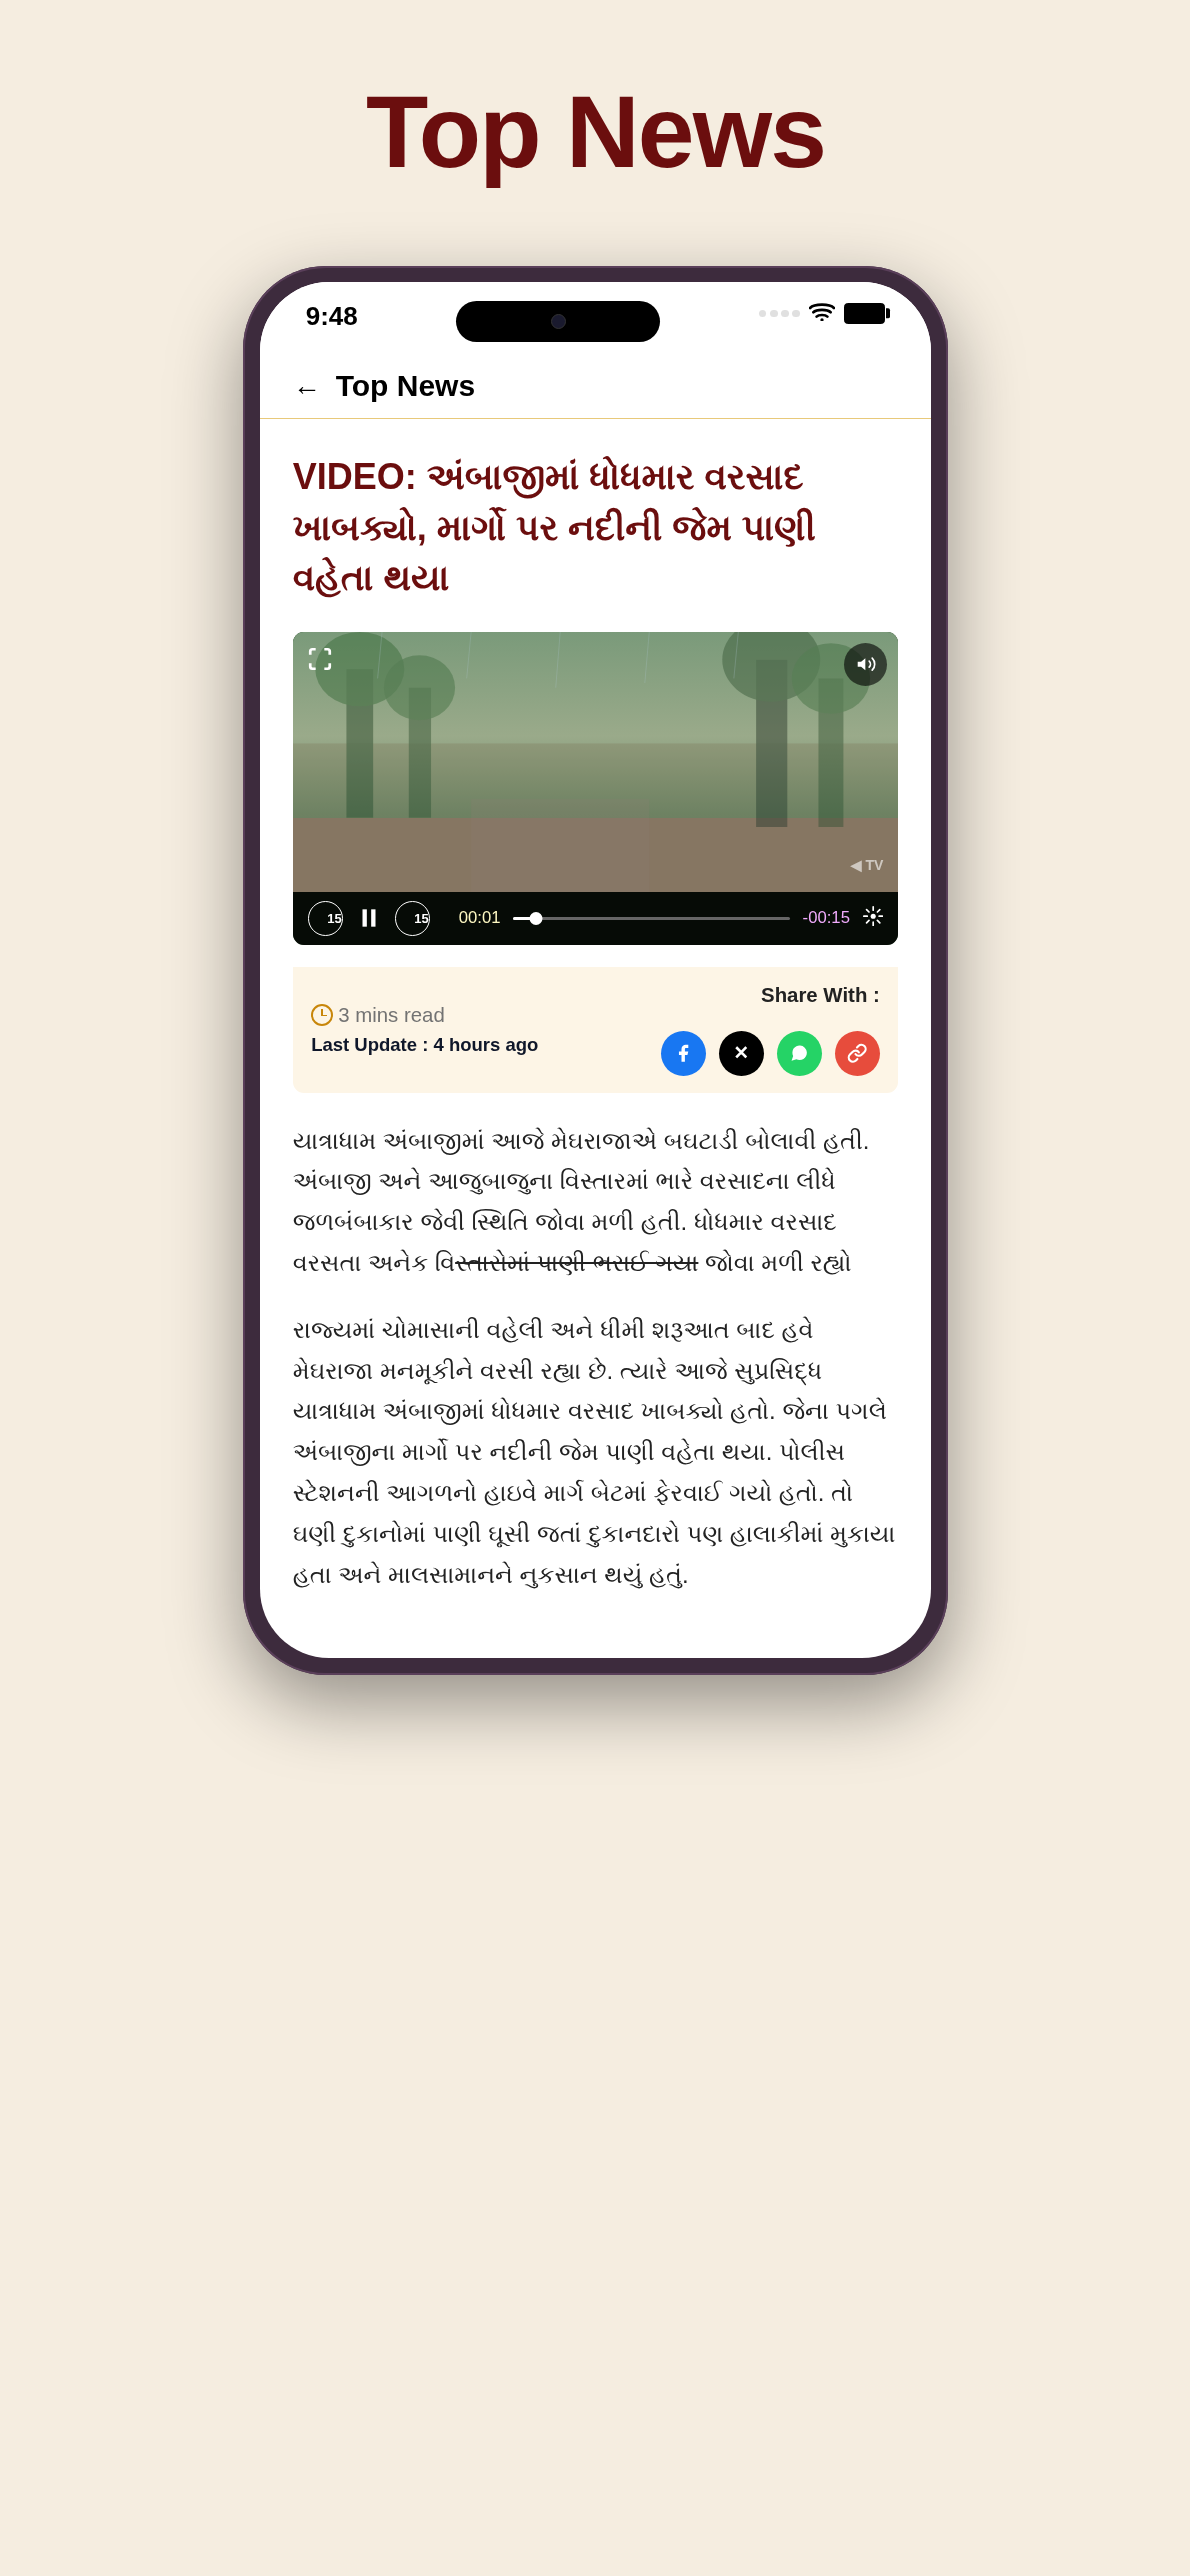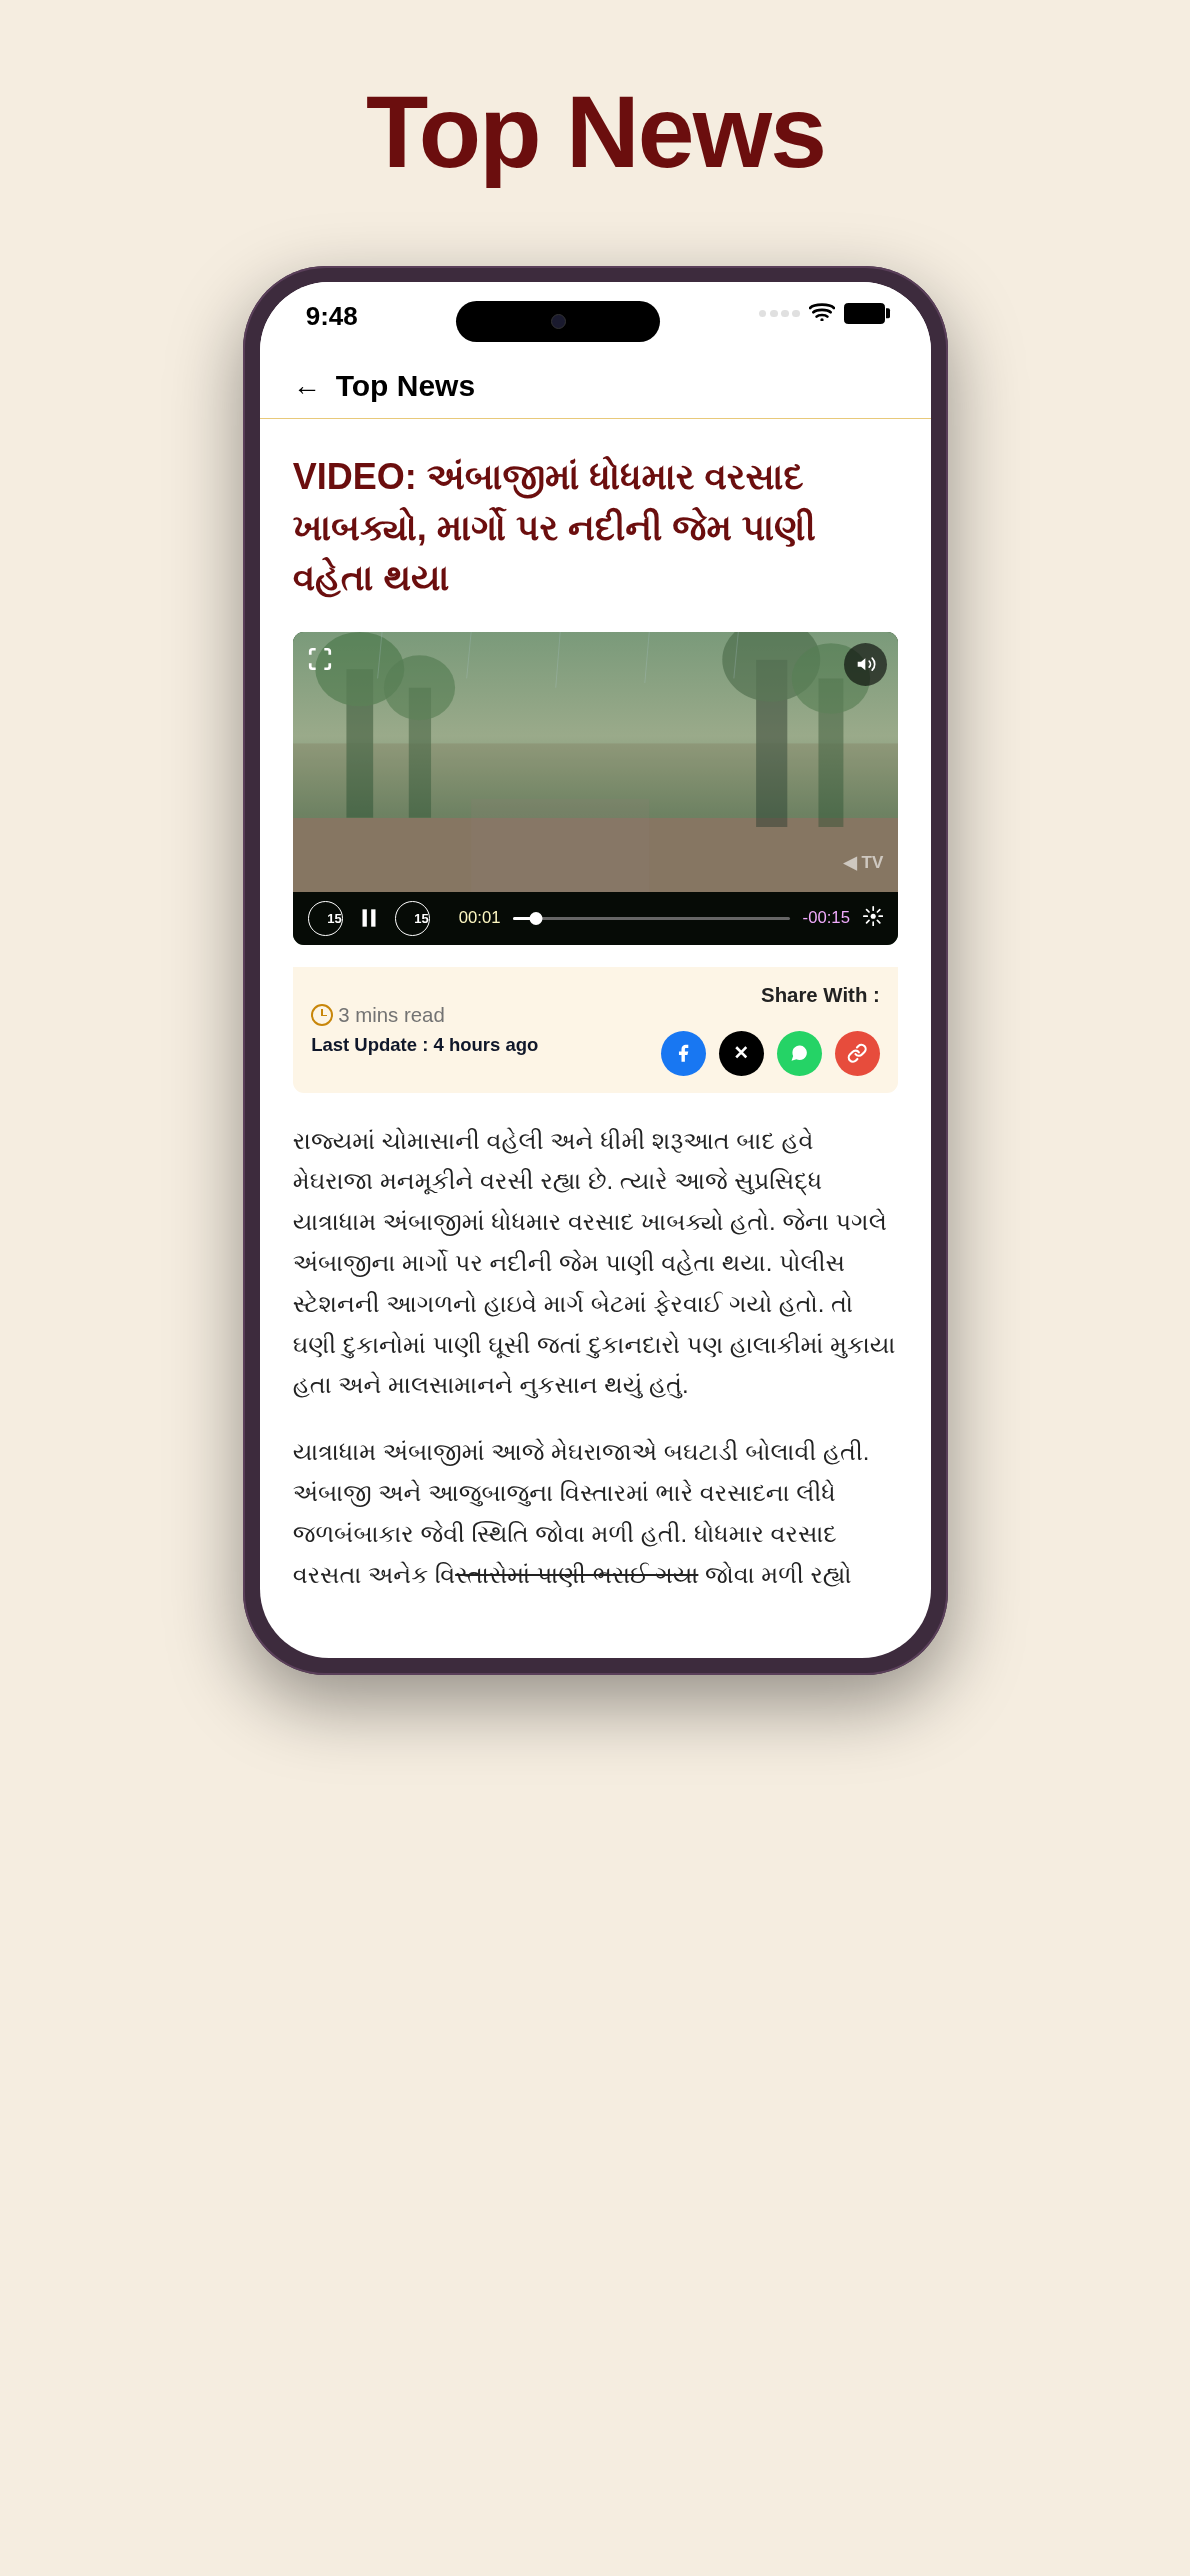--- a/index.html
+++ b/index.html
@@ -497,21 +497,21 @@
               </div>
               <div class="volume-btn">
                 <svg width="20.4" height="20.4" viewBox="0 0 24 24" fill="white">
                   <path d="M11 5L6 9H2v6h4l5 4V5z"></path>
                   <path d="M15.54 8.46a5 5 0 0 1 0 7.07" stroke="white" stroke-width="2" fill="none" stroke-linecap="round"></path>
                   <path d="M19.07 4.93a10 10 0 0 1 0 14.14" stroke="white" stroke-width="2" fill="none" stroke-linecap="round"></path>
                 </svg>
               </div>
             </div>
             <div class="video-watermark">
-              <span style="color:rgba(255,255,255,0.6);font-size:17px;">◀ TV</span>
+              <span style="color:rgba(255,255,255,0.6);font-size:14px;">◀ TV</span>
             </div>
           </div>
 
           <div class="video-controls">
             <div class="ctrl-circle">
               <span>15</span>
             </div>
             <div class="ctrl-btn play-btn">
               <svg width="26" height="26" viewBox="0 0 24 24" fill="white">
                 <rect x="6" y="4" width="4" height="16" fill="white"></rect>
@@ -564,24 +564,24 @@
                 <svg width="20.4" height="20.4" viewBox="0 0 24 24" fill="none" stroke="white" stroke-width="2.5" stroke-linecap="round">
                   <path d="M10 13a5 5 0 0 0 7.54.54l3-3a5 5 0 0 0-7.07-7.07l-1.72 1.71"></path>
                   <path d="M14 11a5 5 0 0 0-7.54-.54l-3 3a5 5 0 0 0 7.07 7.07l1.71-1.71"></path>
                 </svg>
               </div>
             </div>
           </div>
         </div>
 
         <div class="article-body">
-          <p class="article-para">રાજ્યમાં ચોમાસાની વહેલી અને ધીમી શરૂઆત બાદ હવે મેઘરાજા મનમૂકીને વરસી રહ્યા છે. ત્યારે આજે સુપ્રસિદ્ધ યાત્રાધામ અંબાજીમાં ધોધમાર વરસાદ ખાબક્યો હતો. જેના પગલે અંબાજીના માર્ગો પર નદીની જેમ પાણી વહેતા થયા. પોલીસ સ્ટેશનની આગળનો હાઇવે માર્ગ બેટમાં ફેરવાઈ ગયો હતો. તો ઘણી દુકાનોમાં પાણી ઘૂસી જતાં દુકાનદારો પણ હાલાકીમાં મુકાયા હતા અને માલસામાનને નુકસાન થયું હતું.</p>
           <p class="article-para">
             <span>યાત્રાધામ અંબાજીમાં આજે મેઘરાજાએ બઘટાડી બોલાવી હતી. અંબાજી અને આજુબાજુના વિસ્તારમાં ભારે વરસાદના લીધે જળબંબાકાર જેવી સ્થિતિ જોવા મળી હતી. ધોધમાર વરસાદ વરસતા અનેક વિ</span><span class="strikethrough-text">સ્તારોમાં પાણી ભરાઈ ગયા</span><span> જોવા મળી રહ્યો</span>
           </p>
+          <p class="article-para">રાજ્યમાં ચોમાસાની વહેલી અને ધીમી શરૂઆત બાદ હવે મેઘરાજા મનમૂકીને વરસી રહ્યા છે. ત્યારે આજે સુપ્રસિદ્ધ યાત્રાધામ અંબાજીમાં ધોધમાર વરસાદ ખાબક્યો હતો. જેના પગલે અંબાજીના માર્ગો પર નદીની જેમ પાણી વહેતા થયા. પોલીસ સ્ટેશનની આગળનો હાઇવે માર્ગ બેટમાં ફેરવાઈ ગયો હતો. તો ઘણી દુકાનોમાં પાણી ઘૂસી જતાં દુકાનદારો પણ હાલાકીમાં મુકાયા હતા અને માલસામાનને નુકસાન થયું હતું.</p>
         </div>
 
       </div>
 
     </div>
   </div>
 </div>
 
 
 </body></html>

